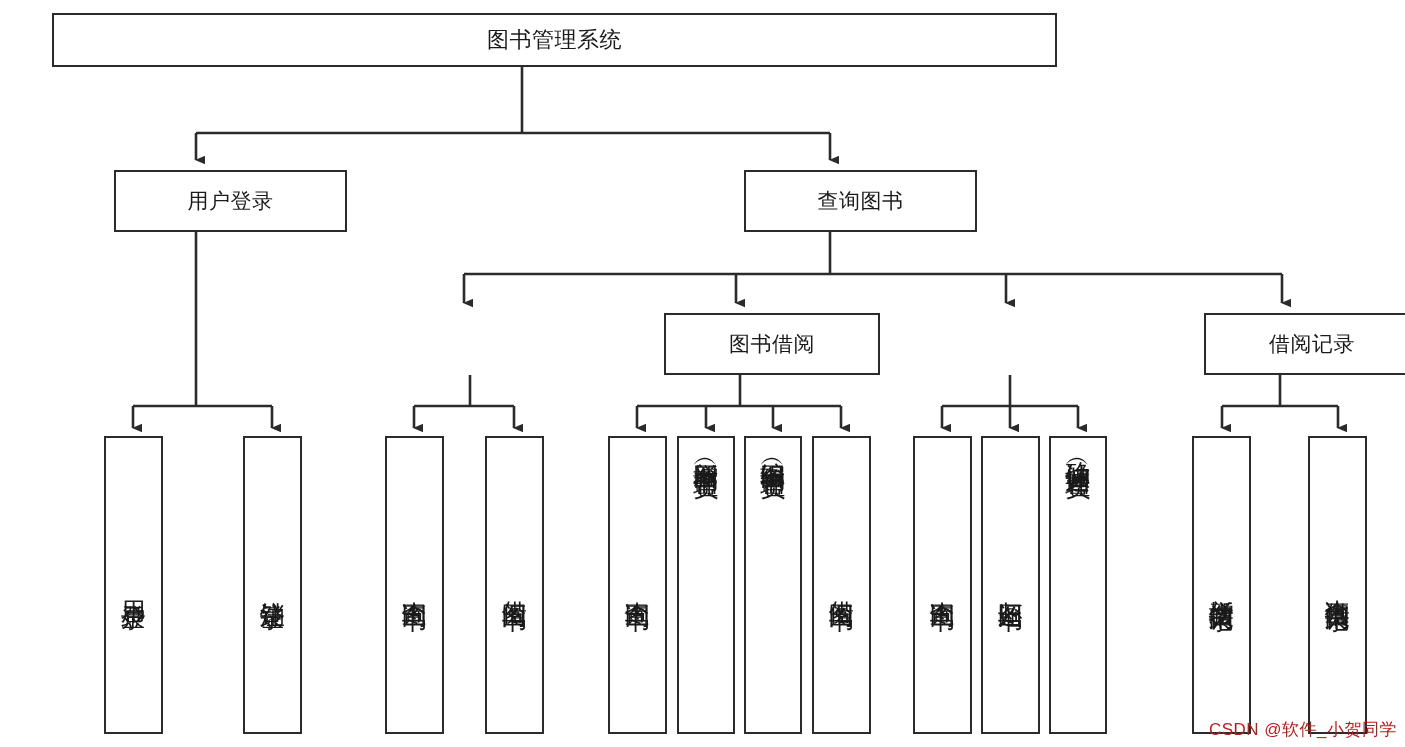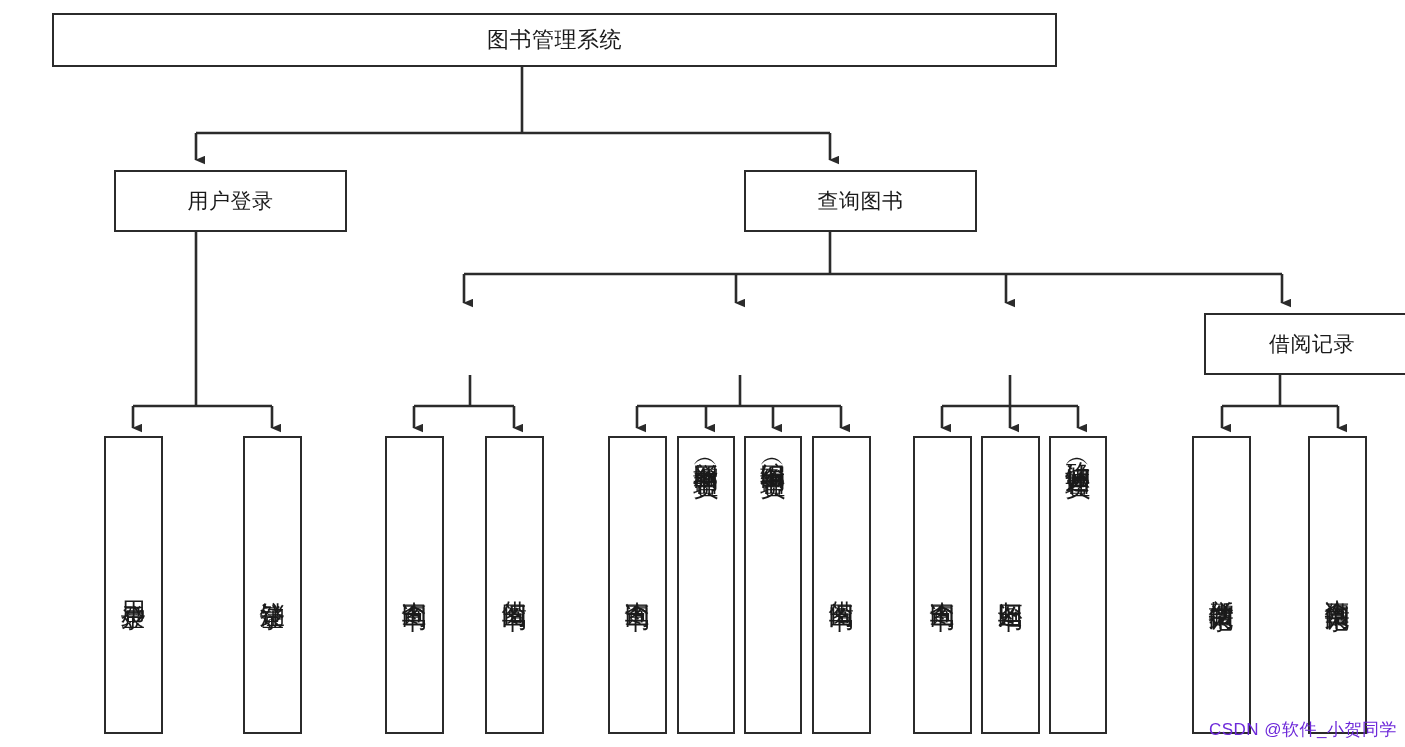--- a/index.html
+++ b/index.html
@@ -66,21 +66,21 @@
   }
   .leaf-inner.top {
     align-items: flex-start;
     padding-top: 4px;
   }
   .watermark {
     position: absolute;
     right: 8px;
     bottom: 6px;
     font-size: 17px;
-    color: #6d28d9;
+    color: #b91c1c;
     letter-spacing: 0.5px;
     white-space: nowrap;
     text-align: right;
   }
 </style>
 </head>
 <body>
 
 <div id="canvas">
 
@@ -138,20 +138,23 @@
     <span>图书管理系统</span>
   </div>
 
   <div class="node horiz" style="left:82px; top:170px; width:233px; height:62px;">
     <span>用户登录</span>
   </div>
   <div class="node horiz" style="left:712px; top:170px; width:233px; height:62px;">
     <span>查询图书</span>
   </div>
 
+  <div class="node horiz" style="left:632px; top:313px; width:216px; height:62px;">
+    <span>图书借阅</span>
+  </div>
   <div class="node horiz" style="left:1172px; top:313px; width:216px; height:62px;">
     <span>借阅记录</span>
   </div>
 
   <div class="node leaf" style="left:104px; top:436px; width:59px; height:298px;">
     <div class="leaf-inner">
       <span class="vtext">用户登录</span>
     </div>
   </div>
   <div class="node leaf" style="left:243px; top:436px; width:59px; height:298px;">

